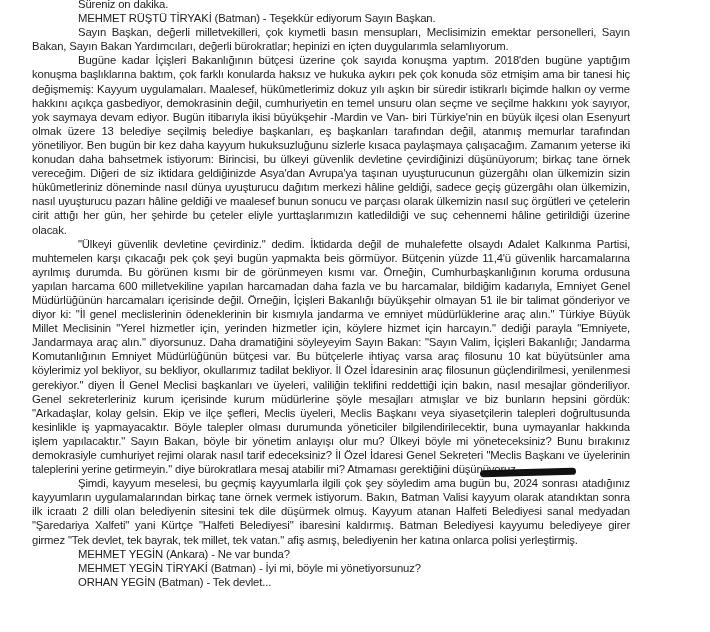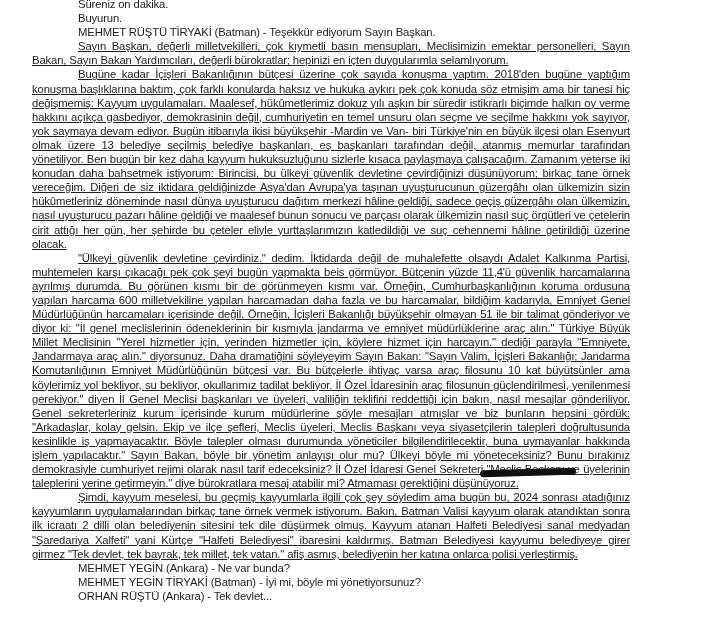--- a/index.html
+++ b/index.html
@@ -4,36 +4,35 @@
 <style>
   html, body { margin: 0; padding: 0; background: #ffffff; }
   body { width: 710px; height: 632px; overflow: hidden; position: relative; }
   .page {
     position: absolute; left: 32px; top: -3px; width: 598px;
     font-family: "Liberation Sans", sans-serif;
     font-size: 11.3px; line-height: 14.1px; color: #1e1e1e;
     letter-spacing: -0.15px;
   }
   .p { margin: 0; text-align: justify; }
-  .ind { text-indent: 46px; text-decoration: underline; }
+  .ind { text-indent: 46px; }
   .sp { padding-left: 46px; text-align: left; }
   .last { text-align-last: left; }
   .pen {
     position: absolute; left: 480px; top: 469px; width: 96px; height: 7px;
     border-radius: 5px; background: #111; transform: rotate(-1.5deg);
   }
 </style>
 </head>
 <body>
 
 <div class="page">
   <p class="p sp">Süreniz on dakika.</p>
-  <p class="p sp">Buyurun.</p>
   <p class="p sp">MEHMET RÜŞTÜ TİRYAKİ (Batman) - Teşekkür ediyorum Sayın Başkan.</p>
   <p class="p ind last">Sayın Başkan, değerli milletvekilleri, çok kıymetli basın mensupları, Meclisimizin emektar personelleri, Sayın Bakan, Sayın Bakan Yardımcıları, değerli bürokratlar; hepinizi en içten duygularımla selamlıyorum.</p>
   <p class="p ind last">Bugüne kadar İçişleri Bakanlığının bütçesi üzerine çok sayıda konuşma yaptım. 2018'den bugüne yaptığım konuşma başlıklarına baktım, çok farklı konularda haksız ve hukuka aykırı pek çok konuda söz etmişim ama bir tanesi hiç değişmemiş: Kayyum uygulamaları. Maalesef, hükûmetlerimiz dokuz yılı aşkın bir süredir istikrarlı biçimde halkın oy verme hakkını açıkça gasbediyor, demokrasinin değil, cumhuriyetin en temel unsuru olan seçme ve seçilme hakkını yok sayıyor, yok saymaya devam ediyor. Bugün itibarıyla ikisi büyükşehir -Mardin ve Van- biri Türkiye'nin en büyük ilçesi olan Esenyurt olmak üzere 13 belediye seçilmiş belediye başkanları, eş başkanları tarafından değil, atanmış memurlar tarafından yönetiliyor. Ben bugün bir kez daha kayyum hukuksuzluğunu sizlerle kısaca paylaşmaya çalışacağım. Zamanım yeterse iki konudan daha bahsetmek istiyorum: Birincisi, bu ülkeyi güvenlik devletine  çevirdiğinizi düşünüyorum; birkaç tane örnek vereceğim. Diğeri de siz iktidara geldiğinizde Asya'dan Avrupa'ya taşınan uyuşturucunun güzergâhı olan ülkemizin sizin hükûmetleriniz döneminde nasıl dünya uyuşturucu dağıtım merkezi hâline geldiği, sadece geçiş güzergâhı olan ülkemizin, nasıl uyuşturucu pazarı hâline geldiği ve maalesef bunun sonucu ve parçası olarak ülkemizin nasıl suç örgütleri ve çetelerin cirit attığı her gün, her şehirde bu çeteler eliyle yurttaşlarımızın katledildiği ve suç cehennemi hâline getirildiği üzerine olacak.</p>
   <p class="p ind last">"Ülkeyi güvenlik devletine çevirdiniz." dedim. İktidarda değil de muhalefette olsaydı Adalet Kalkınma Partisi, muhtemelen karşı çıkacağı pek çok şeyi bugün yapmakta beis görmüyor. Bütçenin yüzde 11,4'ü güvenlik harcamalarına ayrılmış durumda. Bu görünen kısmı bir de görünmeyen kısmı var. Örneğin, Cumhurbaşkanlığının koruma ordusuna yapılan harcama 600 milletvekiline yapılan harcamadan daha fazla ve bu harcamalar, bildiğim kadarıyla, Emniyet Genel Müdürlüğünün harcamaları içerisinde değil. Örneğin, İçişleri Bakanlığı büyükşehir olmayan 51 ile bir talimat gönderiyor ve diyor ki: "İl genel meclislerinin ödeneklerinin bir kısmıyla jandarma ve emniyet müdürlüklerine araç alın." Türkiye Büyük Millet Meclisinin "Yerel hizmetler için, yerinden hizmetler için, köylere hizmet için harcayın." dediği parayla "Emniyete, Jandarmaya araç alın." diyorsunuz. Daha dramatiğini söyleyeyim Sayın Bakan: "Sayın Valim, İçişleri Bakanlığı; Jandarma Komutanlığının Emniyet Müdürlüğünün bütçesi var. Bu bütçelerle ihtiyaç varsa araç filosunu 10 kat büyütsünler ama köylerimiz yol bekliyor, su bekliyor, okullarımız tadilat bekliyor. İl Özel İdaresinin araç filosunun güçlendirilmesi, yenilenmesi gerekiyor." diyen İl Genel Meclisi başkanları ve üyeleri, valiliğin teklifini reddettiği için bakın, nasıl mesajlar gönderiliyor. Genel sekreterleriniz kurum içerisinde kurum müdürlerine şöyle mesajları atmışlar ve biz bunların hepsini gördük: "Arkadaşlar, kolay gelsin. Ekip ve ilçe şefleri, Meclis üyeleri, Meclis Başkanı veya siyasetçilerin talepleri doğrultusunda kesinlikle iş yapmayacaktır. Böyle talepler olması durumunda yöneticiler bilgilendirilecektir, buna uymayanlar hakkında işlem yapılacaktır." Sayın Bakan, böyle bir yönetim anlayışı olur mu? Ülkeyi böyle mi yöneteceksiniz? Bunu bırakınız demokrasiyle cumhuriyet rejimi olarak nasıl tarif edeceksiniz? İl Özel İdaresi Genel Sekreteri "Meclis Başkanı ve üyelerinin taleplerini yerine getirmeyin." diye bürokratlara mesaj atabilir mi? Atmaması gerektiğini düşünüyoruz.</p>
   <p class="p ind last">Şimdi, kayyum meselesi, bu geçmiş kayyumlarla ilgili çok şey söyledim ama bugün bu, 2024 sonrası atadığınız kayyumların uygulamalarından birkaç tane örnek vermek istiyorum. Bakın, Batman Valisi kayyum olarak atandıktan sonra ilk icraatı 2 dilli olan belediyenin sitesini tek dile düşürmek olmuş. Kayyum atanan Halfeti Belediyesi sanal medyadan "Şaredariya Xalfeti" yani Kürtçe "Halfeti Belediyesi" ibaresini kaldırmış. Batman Belediyesi kayyumu belediyeye girer girmez "Tek devlet, tek bayrak, tek millet, tek vatan." afiş asmış, belediyenin her katına onlarca polisi yerleştirmiş.</p>
   <p class="p sp">MEHMET YEGİN (Ankara) - Ne var bunda?</p>
   <p class="p sp">MEHMET YEGİN TİRYAKİ (Batman) - İyi mi, böyle mi yönetiyorsunuz?</p>
-  <p class="p sp">ORHAN RÜŞTÜ (Ankara) - Tek devlet...</p>
+  <p class="p sp">ORHAN YEGİN (Batman) - Tek devlet...</p>
 </div>
 <div class="pen"></div>
 
 </body></html>

